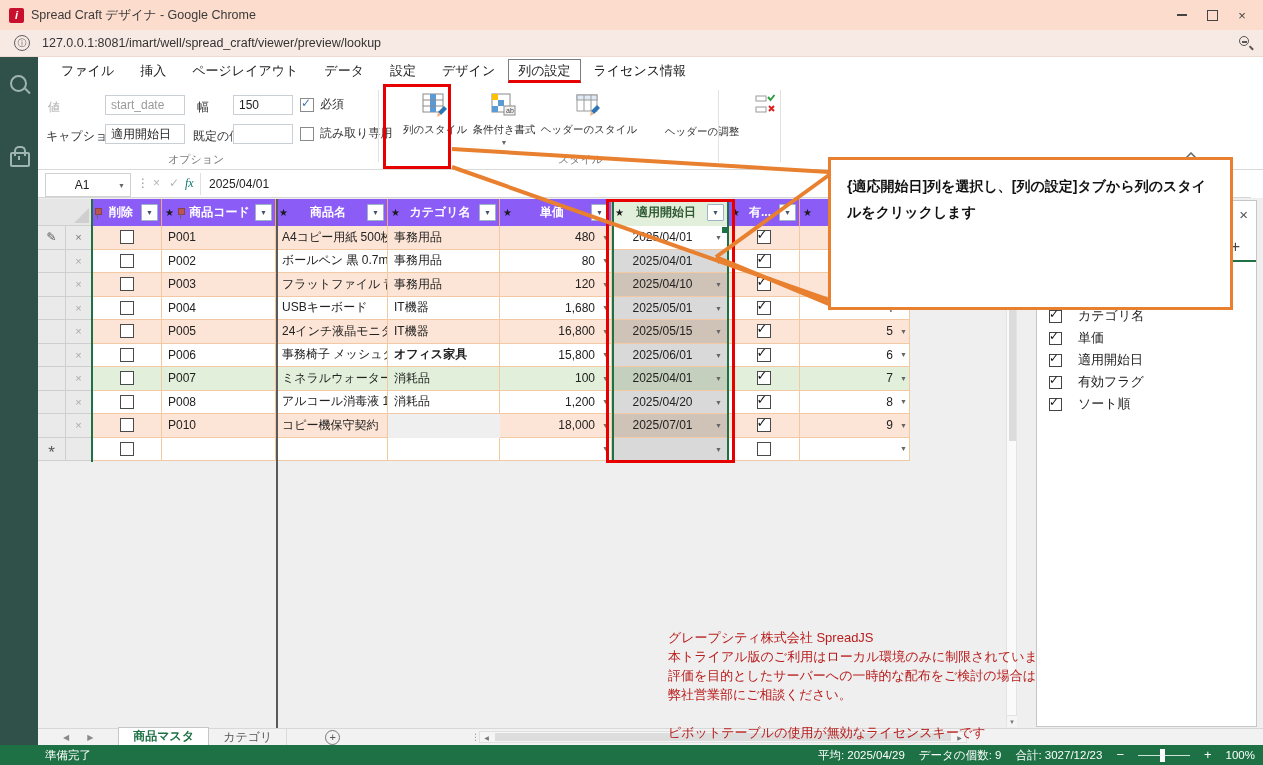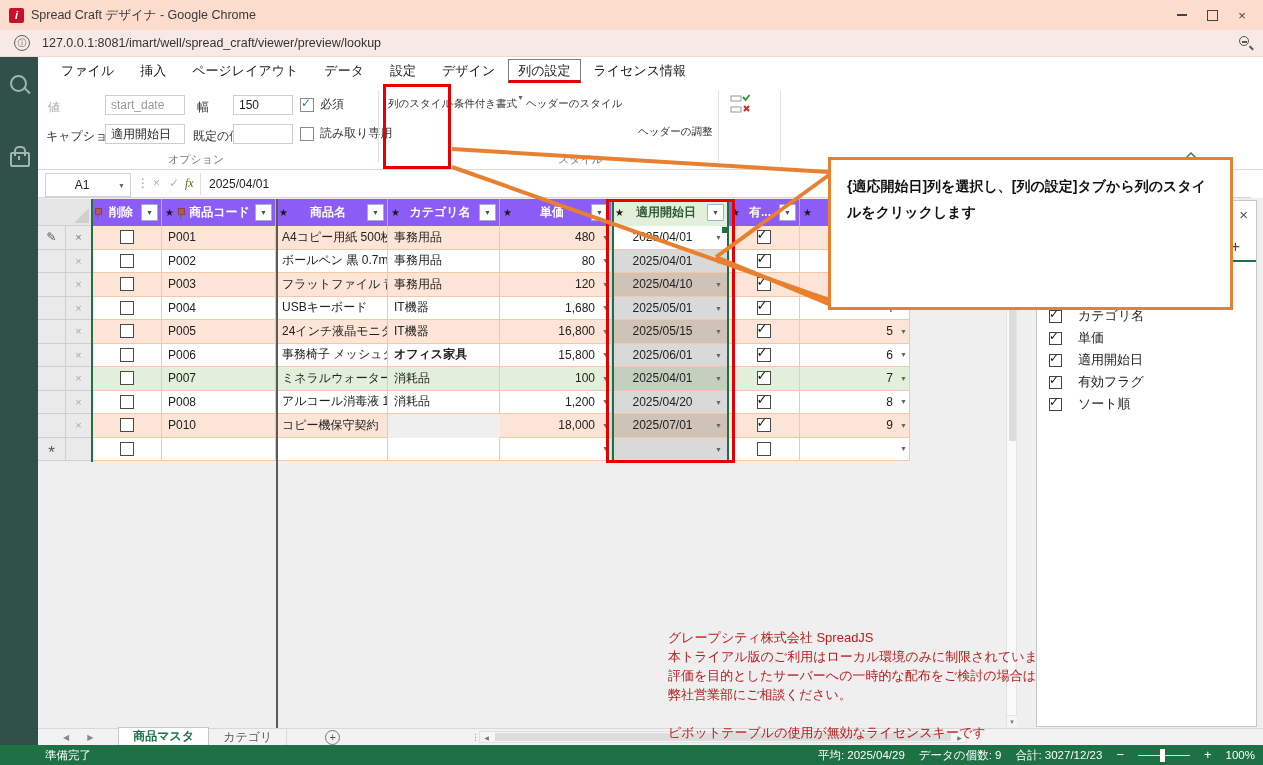--- a/index.html
+++ b/index.html
@@ -42,34 +42,34 @@
   .rlabel{position:absolute;font-size:12px;color:#333;}
   .rlabel.dim{color:#ABABAB;}
   .rin{position:absolute;height:20px;border:1px solid #C9CFD6;background:#fff;font-size:12px;color:#222;
        display:flex;align-items:center;padding:0 5px;box-sizing:border-box;}
   .rin.dim{color:#9a9a9a;}
   .rcheck{position:absolute;display:flex;align-items:center;font-size:12px;color:#333;}
   .cbx{width:12px;height:12px;border:1px solid #8a8a8a;background:#fff;margin-right:6px;position:relative;}
   .cbx.ck::after{content:"✓";position:absolute;left:0px;top:-3px;font-size:12px;color:#3B6FB5;font-weight:bold;}
   .grp-label{position:absolute;font-size:11px;color:#7a7a7a;}
   .vdiv{position:absolute;top:90px;width:1px;height:70px;background:#E2E2E2;}
-  .rbtn{position:absolute;display:flex;flex-direction:row;font-size:10.5px;color:#333;}
+  .rbtn{position:absolute;display:flex;flex-direction:column;align-items:center;font-size:10.5px;color:#333;margin-left:16px;}
   .rbtn .lbl{margin-top:5px;white-space:nowrap;}
   .dd-small{font-size:7px;color:#666;margin-top:2px;}
   #header-adjust-combo{position:absolute;left:620px;top:95px;width:88px;height:20px;border:1px solid #ABABAB;background:#fff;}
   #header-adjust-combo::after{content:"▼";position:absolute;right:4px;top:5px;font-size:7px;color:#555;}
   #ribbon-collapse{position:absolute;left:1147px;top:68px;}
 
   
   #formulabar{left:38px;top:170px;width:1213px;height:28px;background:#fff;border-bottom:1px solid #D6D6D6;}
   #name-box{position:absolute;left:7px;top:3px;width:84px;height:22px;border:1px solid #D2D2D2;display:flex;align-items:center;}
   #name-box .ref{flex:1;text-align:center;font-size:12px;color:#222;}
   #name-box .arr{font-size:7px;color:#666;margin-right:5px;}
   .fbtn{position:absolute;top:6px;font-size:12px;color:#B5B5B5;}
-  #fx-btn{font-style:italic;color:#4d7c0f;font-size:12px;font-family:"Liberation Serif",serif;text-align:center;}
+  #fx-btn{font-style:italic;color:#0f766e;font-size:12px;font-family:"Liberation Serif",serif;text-align:center;}
   #formula-input{position:absolute;left:162px;top:3px;width:1055px;height:22px;border-left:1px solid #E0E0E0;
                  display:flex;align-items:center;padding-left:8px;font-size:12px;color:#222;}
 
   
   #workspace{left:38px;top:198px;width:1225px;height:530px;background:#EFEFEF;}
   #grid{position:absolute;left:0;top:1px;}
   .g-hrow{display:flex;height:27px;}
   .g-row{display:flex;height:23.5px;}
   .gc{box-sizing:border-box;border-right:1px solid #F3C9A4;border-bottom:1px solid #F3C9A4;
       display:flex;align-items:center;font-size:12px;color:#222;overflow:hidden;white-space:nowrap;position:relative;}

